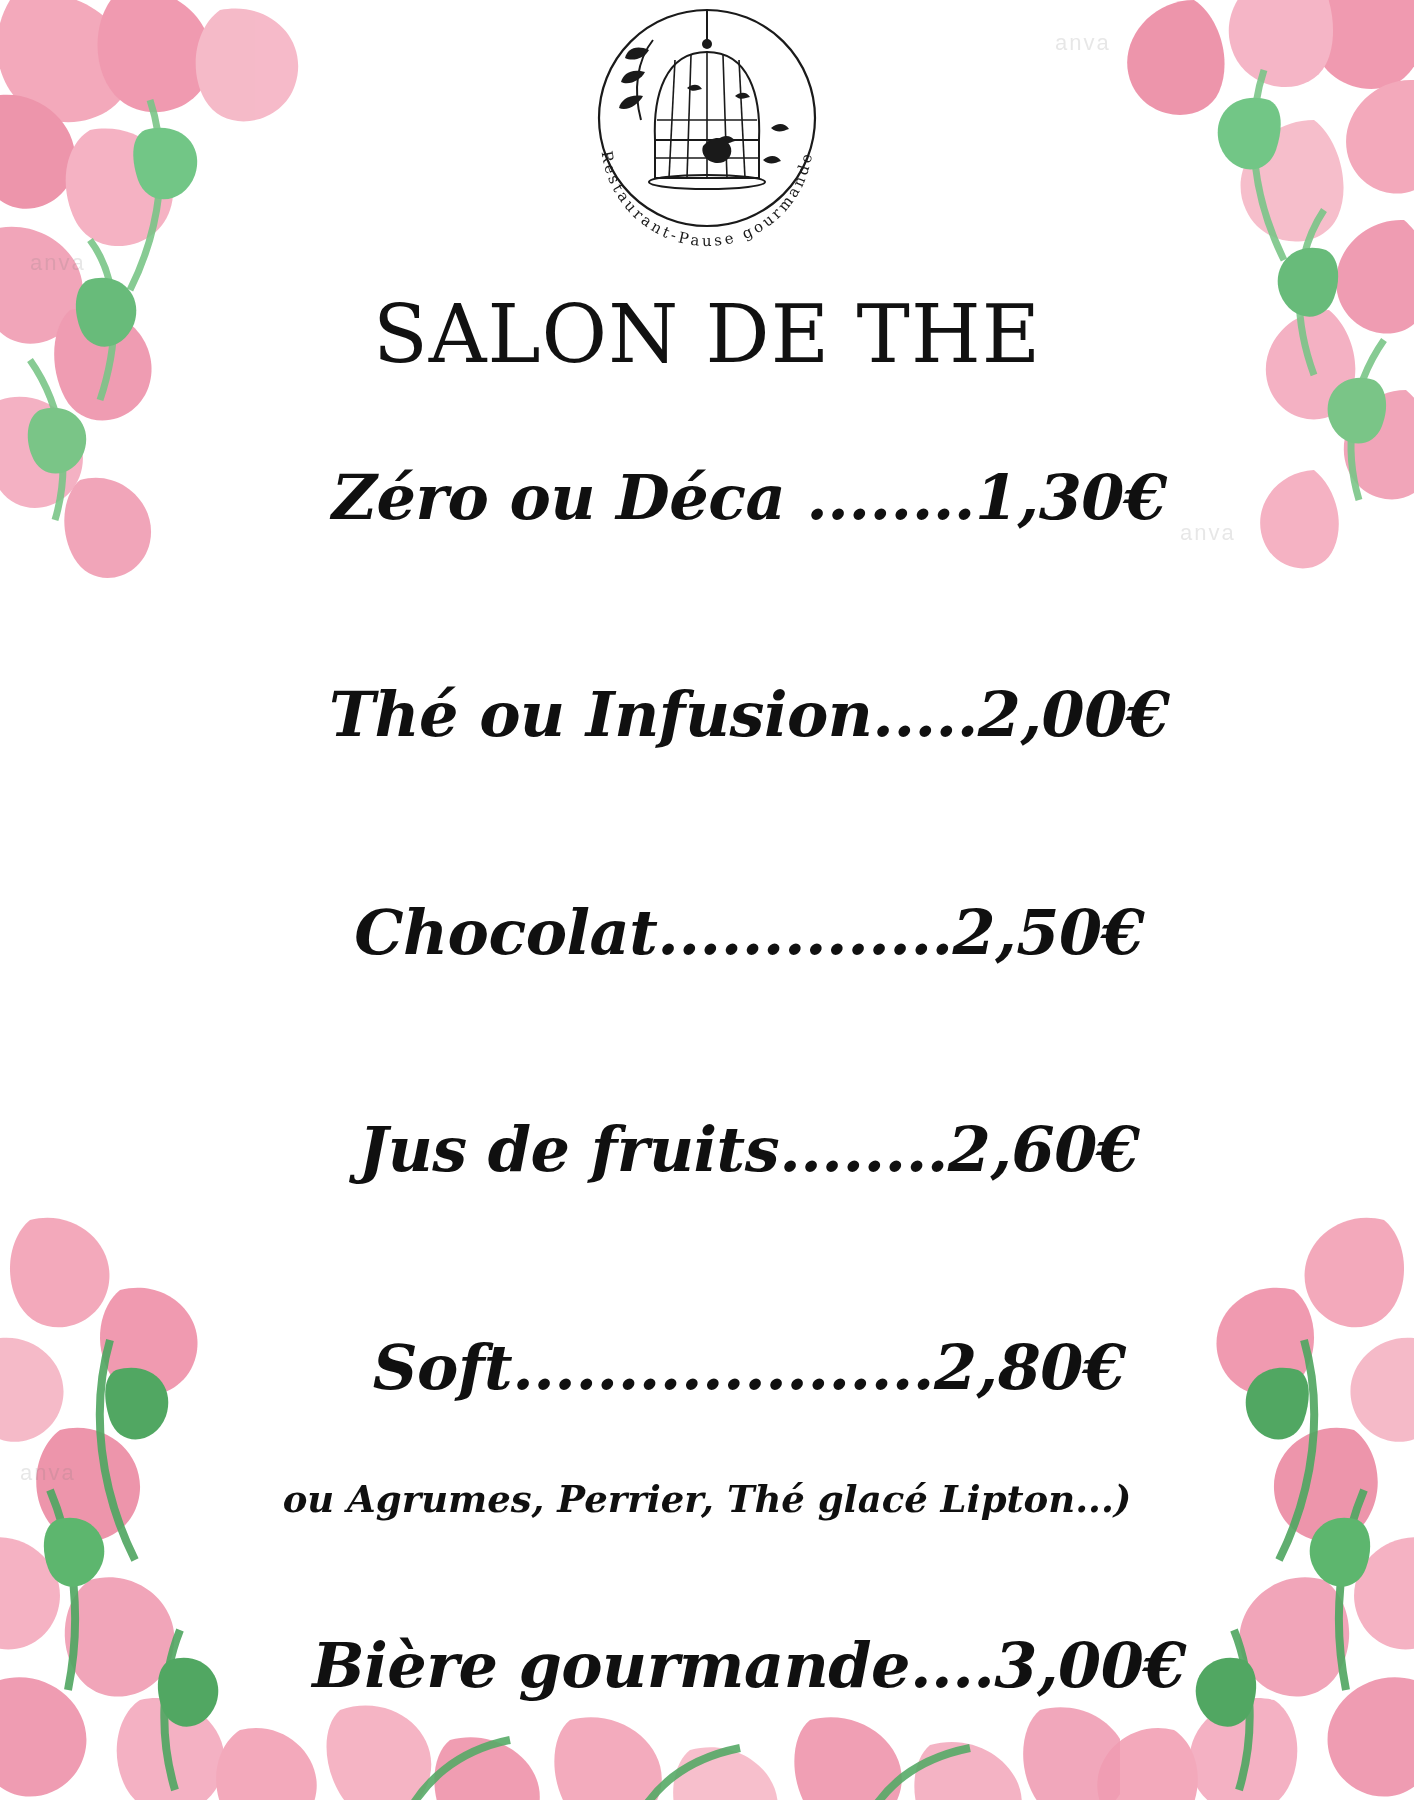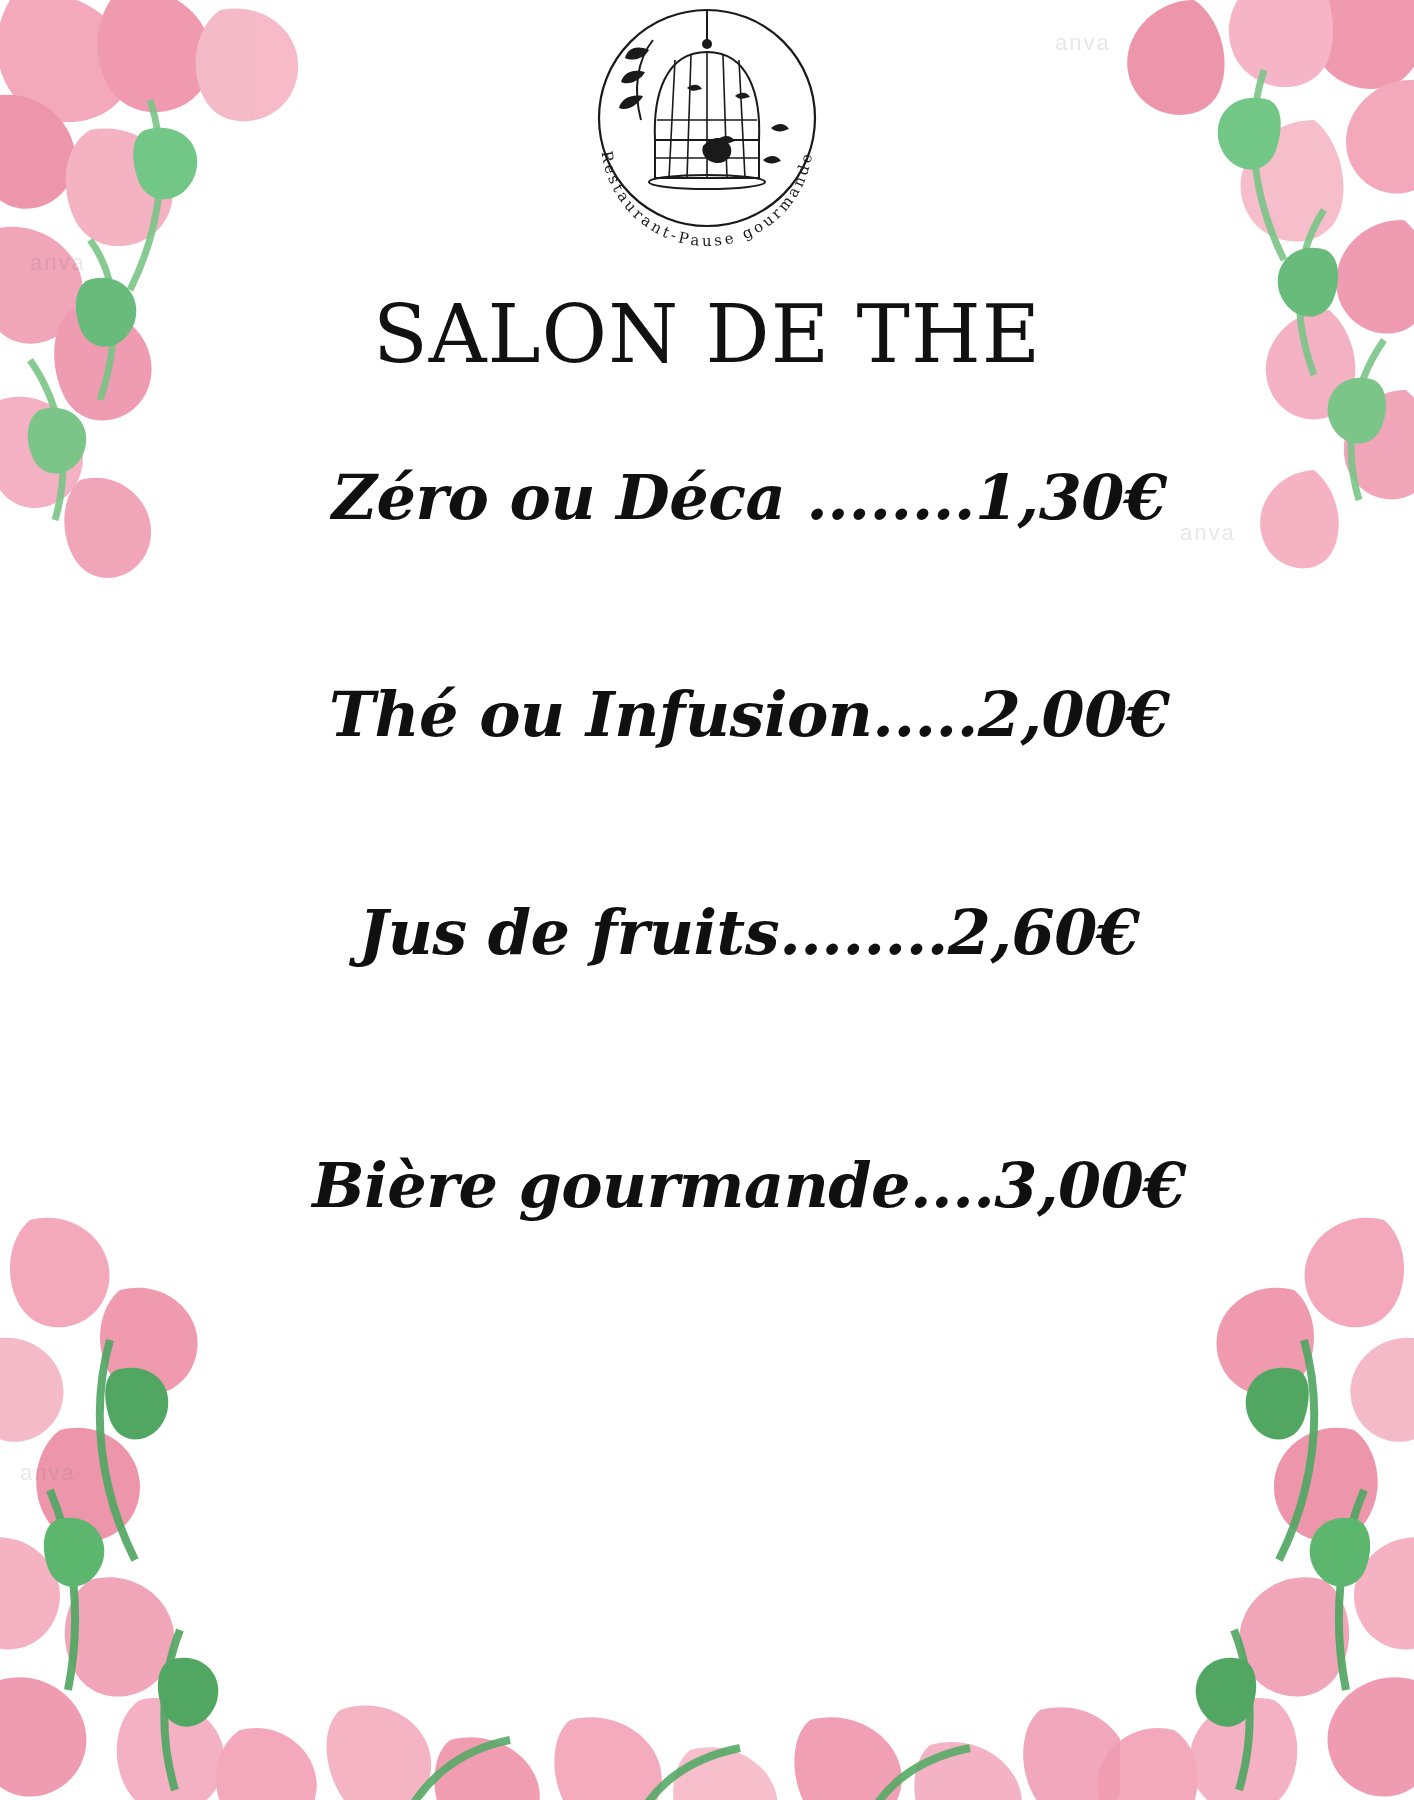--- a/index.html
+++ b/index.html
@@ -257,23 +257,30 @@
 
   <h1 class="title">SALON DE THE</h1>
 
   <div class="script line-main">
     <span>Zéro ou Déca ........</span><span>1,30€</span>
   </div>
   <div class="script line-main">
     <span>Thé ou Infusion.....</span><span>2,00€</span>
   </div>
   <div class="script line-main">
+    <span>Chocolat..............</span><span>2,50€</span>
+  </div>
+  <div class="script line-main">
     <span>Jus de fruits........</span><span>2,60€</span>
   </div>
-
+  <div class="script line-main">
+    <span>Soft....................</span><span>2,80€</span>
+  </div>
+
+  <div class="script line-sub">ou Agrumes, Perrier, Thé glacé Lipton...)</div>
 
   <div class="gap-md"></div>
 
   <div class="script line-main">
     <span>Bière gourmande....</span><span>3,00€</span>
   </div>
 
 </div>
 
 </body></html>

